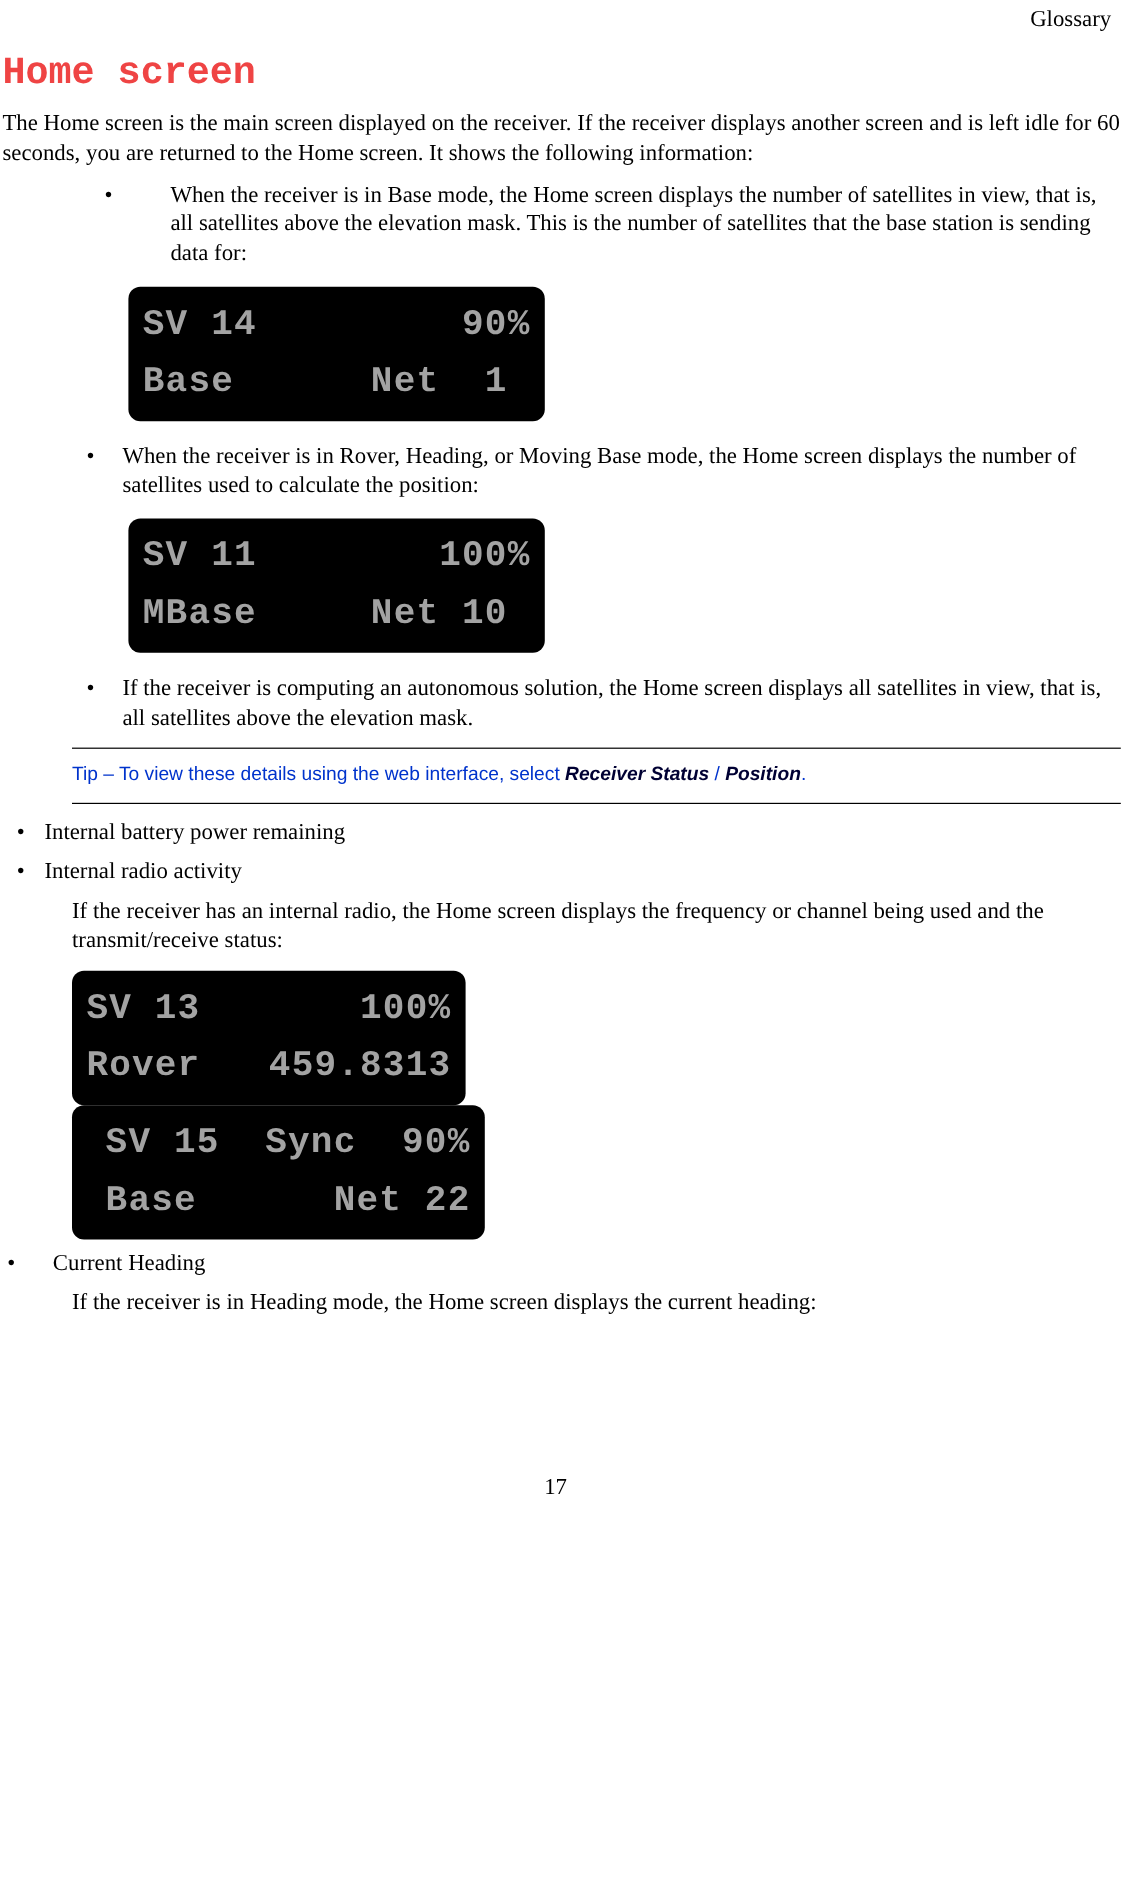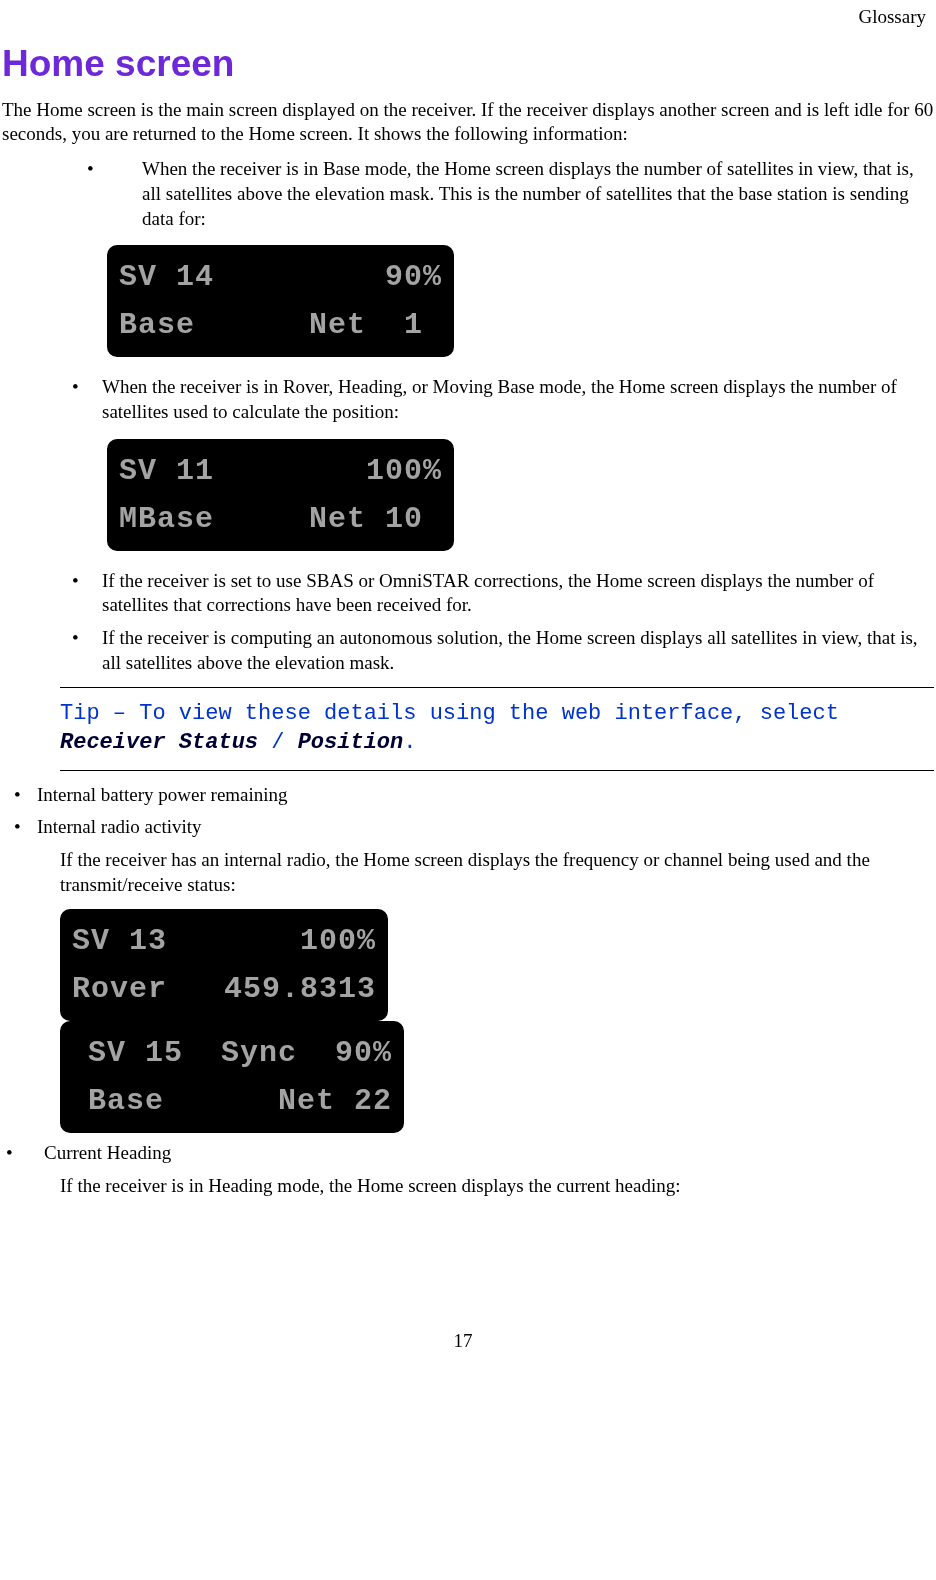--- a/index.html
+++ b/index.html
@@ -11,23 +11,23 @@
       line-height: 1.3;
       color: #000;
     }
     .header-right {
       text-align: right;
       padding-right: 10px;
       padding-top: 5px;
       font-size: 19px;
     }
     h1 {
-      font-family: Liberation Sans, sans-serif;
-      color: #6d28d9;
-      font-size: 37px;
+      font-family: Liberation Mono, monospace;
+      color: #ef4444;
+      font-size: 32px;
       font-weight: bold;
       margin: 10px 0 10px 0;
     }
     .content {
       padding: 0 2px;
     }
     ul {
       list-style: none;
       padding-left: 0;
       margin: 8px 0;
@@ -74,23 +74,23 @@
     .lcd.second {
       margin-top: 0;
       padding-left: 28px;
     }
     hr {
       border: none;
       border-top: 1px solid #000;
       margin: 12px 0 12px 58px;
     }
     .tip {
-      font-family: Liberation Mono, monospace;
+      font-family: Liberation Sans, sans-serif;
       color: #0033cc;
-      font-size: 22px;
+      font-size: 16px;
       margin-left: 58px;
       margin-top: 10px;
       margin-bottom: 10px;
     }
     .tip .bold {
       font-weight: bold;
       font-style: italic;
       color: #000033;
     }
     .page-number {
@@ -118,21 +118,20 @@
 <span>Base      Net  1</span></div>
 
   <ul class="list-1b">
     <li>When the receiver is in Rover, Heading, or Moving Base mode, the Home screen displays the number of satellites used to calculate the position:</li>
   </ul>
 
   <div class="lcd"><span>SV 11        100%</span>
 <span>MBase     Net 10</span></div>
 
   <ul class="list-1b">
-    <li>If the receiver is set to use SBAS or OmniSTAR corrections, the Home screen displays the number of satellites that corrections have been received for.</li>
     <li>If the receiver is computing an autonomous solution, the Home screen displays all satellites in view, that is, all satellites above the elevation mask.</li>
   </ul>
 
   <hr>
   <div class="tip">
     <span>Tip – To view these details using the web interface, select </span><span class="bold">Receiver Status</span><span> / </span><span class="bold">Position</span><span>.</span>
   </div>
   <hr>
 
   <ul class="list-s">

